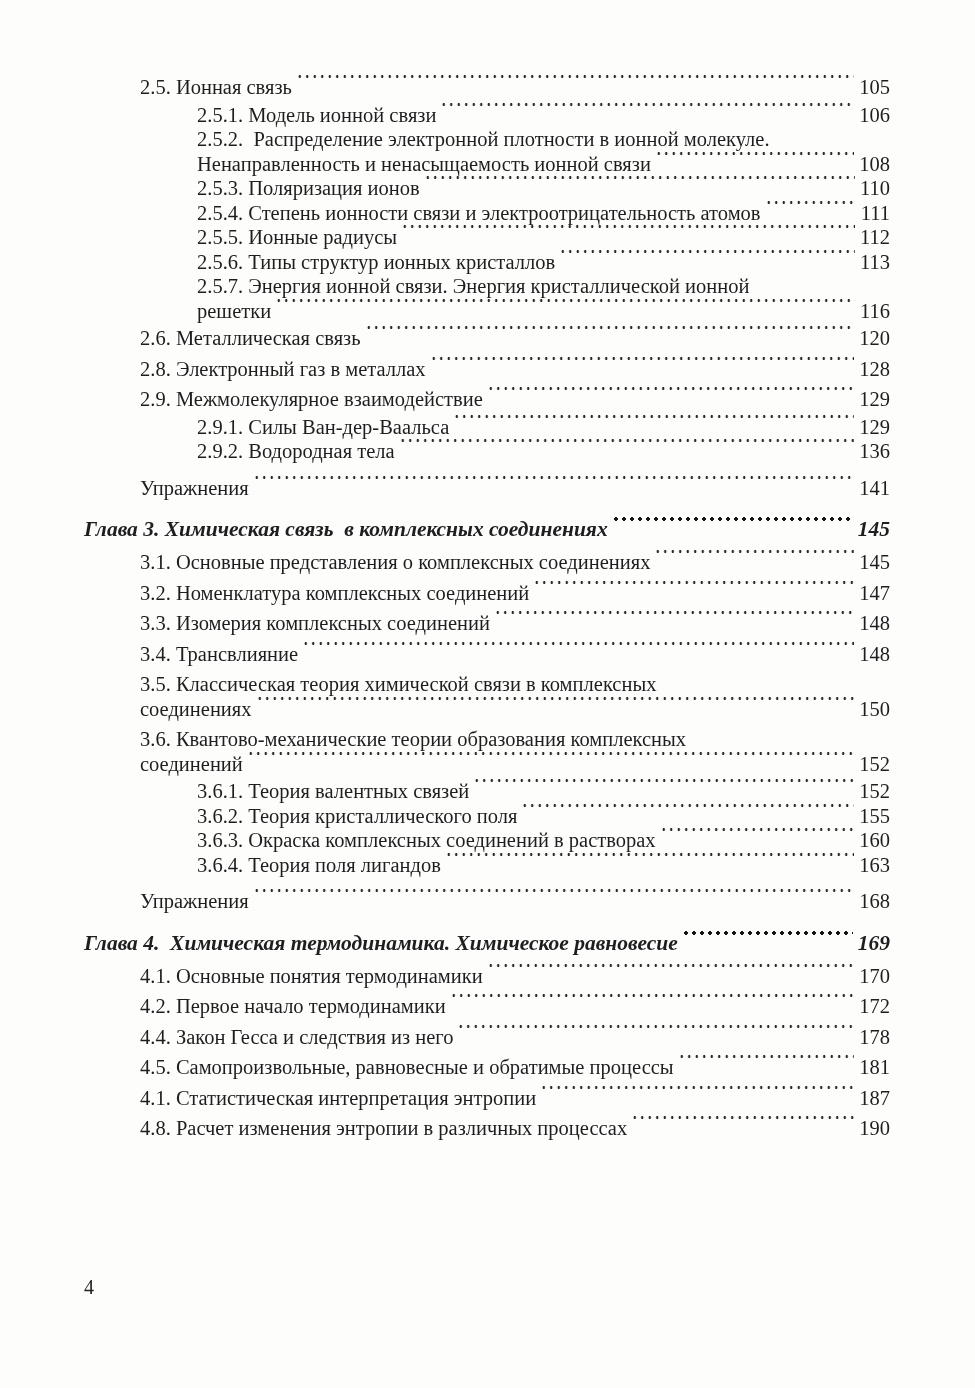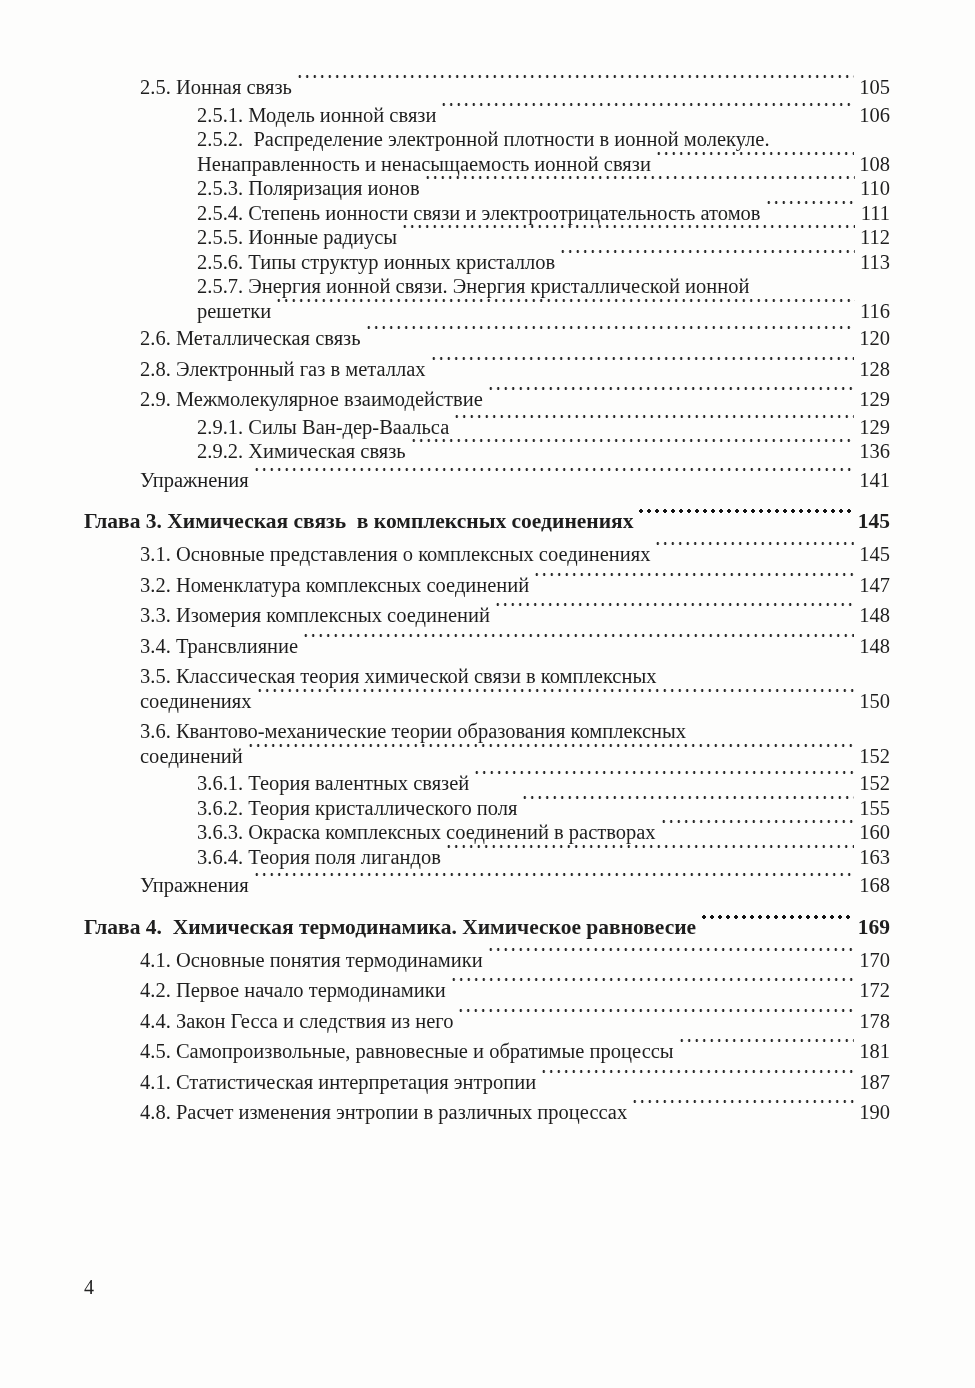--- a/index.html
+++ b/index.html
@@ -28,26 +28,27 @@
   }
   .entry .line {
     display: flex;
     align-items: flex-start;
   }
   .entry .text {
     white-space: pre-wrap;
   }
   .level-section    { padding: 3px 0 3px 56px; }
   .level-subsection { padding: 0 0 0 113px; }
-  .level-exercises  { padding: 4px 0 4px 56px; }
+  .level-exercises  { padding: 4px 0 4px 56px; margin-top: 8px; }
   .level-chapter {
     padding: 13px 0 5px 0;
     font-weight: bold;
     font-size: 21.5px;
     line-height: 25px;
+    font-style: italic;
   }
   .leader {
     flex: 1 1 auto;
     min-width: 16px;
     height: 5px;
     margin: 0 5px 0 4px;
     align-self: baseline;
     background-image: radial-gradient(circle, #2a2a2a 1.25px, rgba(0,0,0,0) 1.45px);
     background-size: 7.5px 5px;
     background-repeat: repeat-x;
@@ -159,21 +160,21 @@
       </div>
       <div class="entry level-subsection">
         <div class="line">
           <span class="text">2.9.1. Силы Ван-дер-Ваальса</span>
           <span class="leader"></span>
           <span class="pagenum">129</span>
         </div>
       </div>
       <div class="entry level-subsection">
         <div class="line">
-          <span class="text">2.9.2. Химическая связь</span>
+          <span class="text">2.9.2. Водородная тела</span>
           <span class="leader"></span>
           <span class="pagenum">136</span>
         </div>
       </div>
       <div class="entry level-exercises">
         <div class="line">
           <span class="text">Упражнения</span>
           <span class="leader"></span>
           <span class="pagenum">141</span>
         </div>

